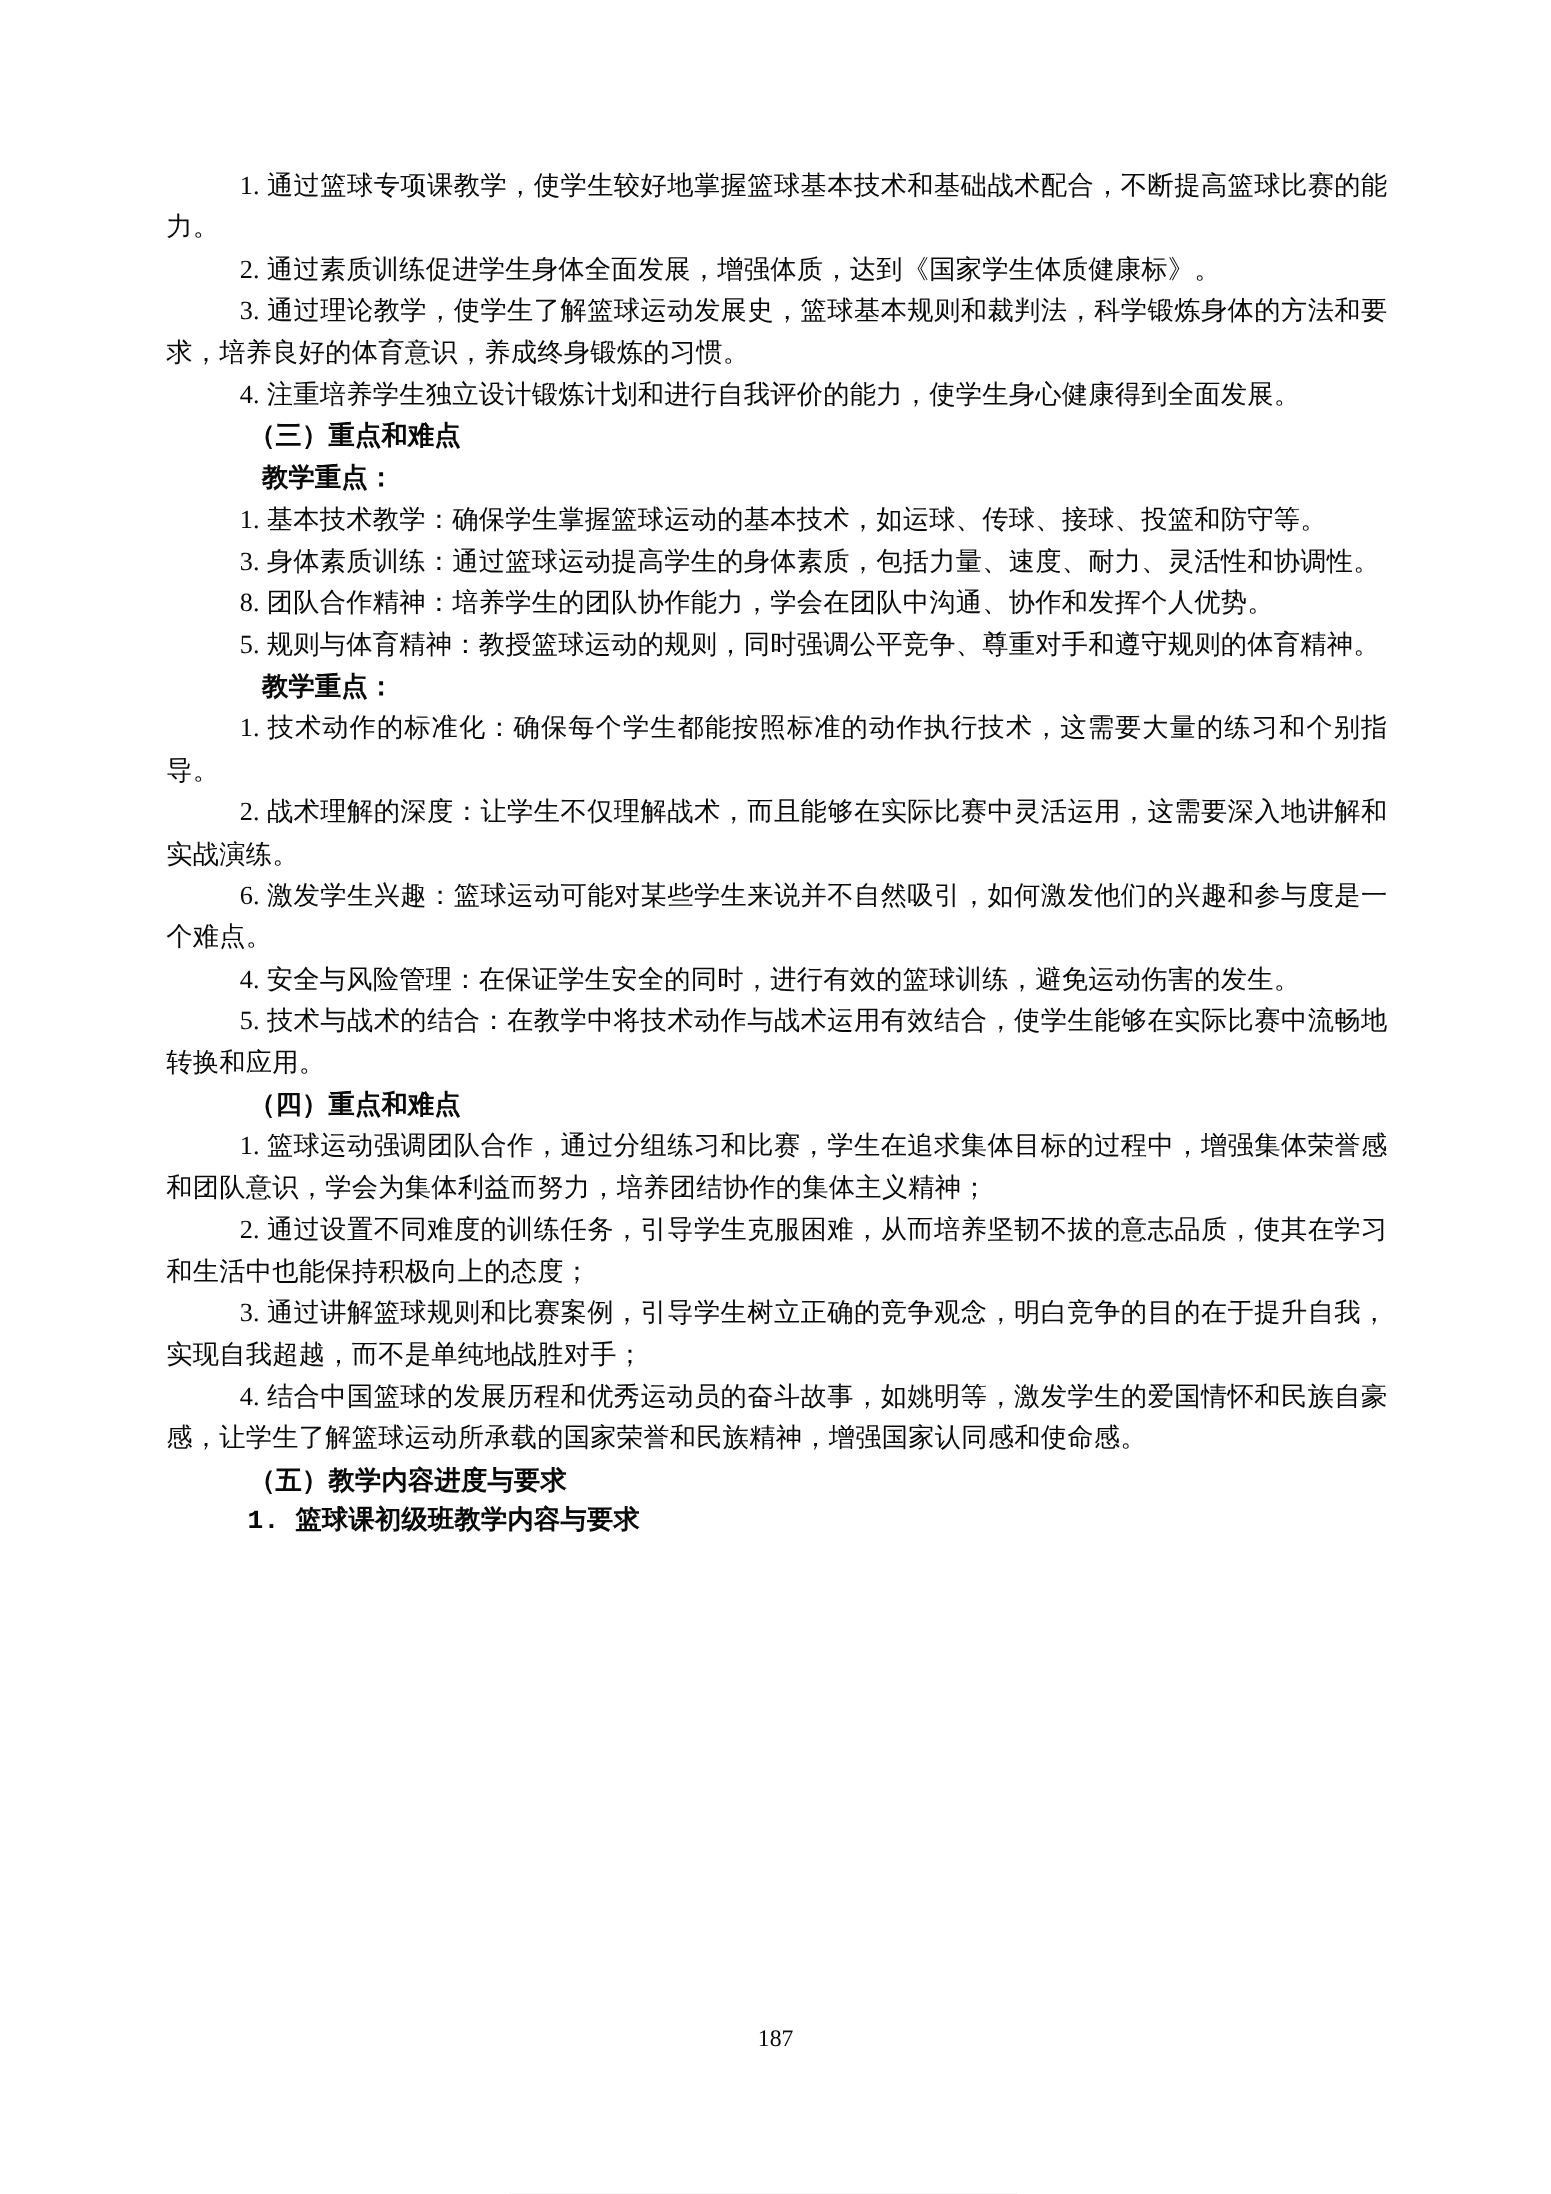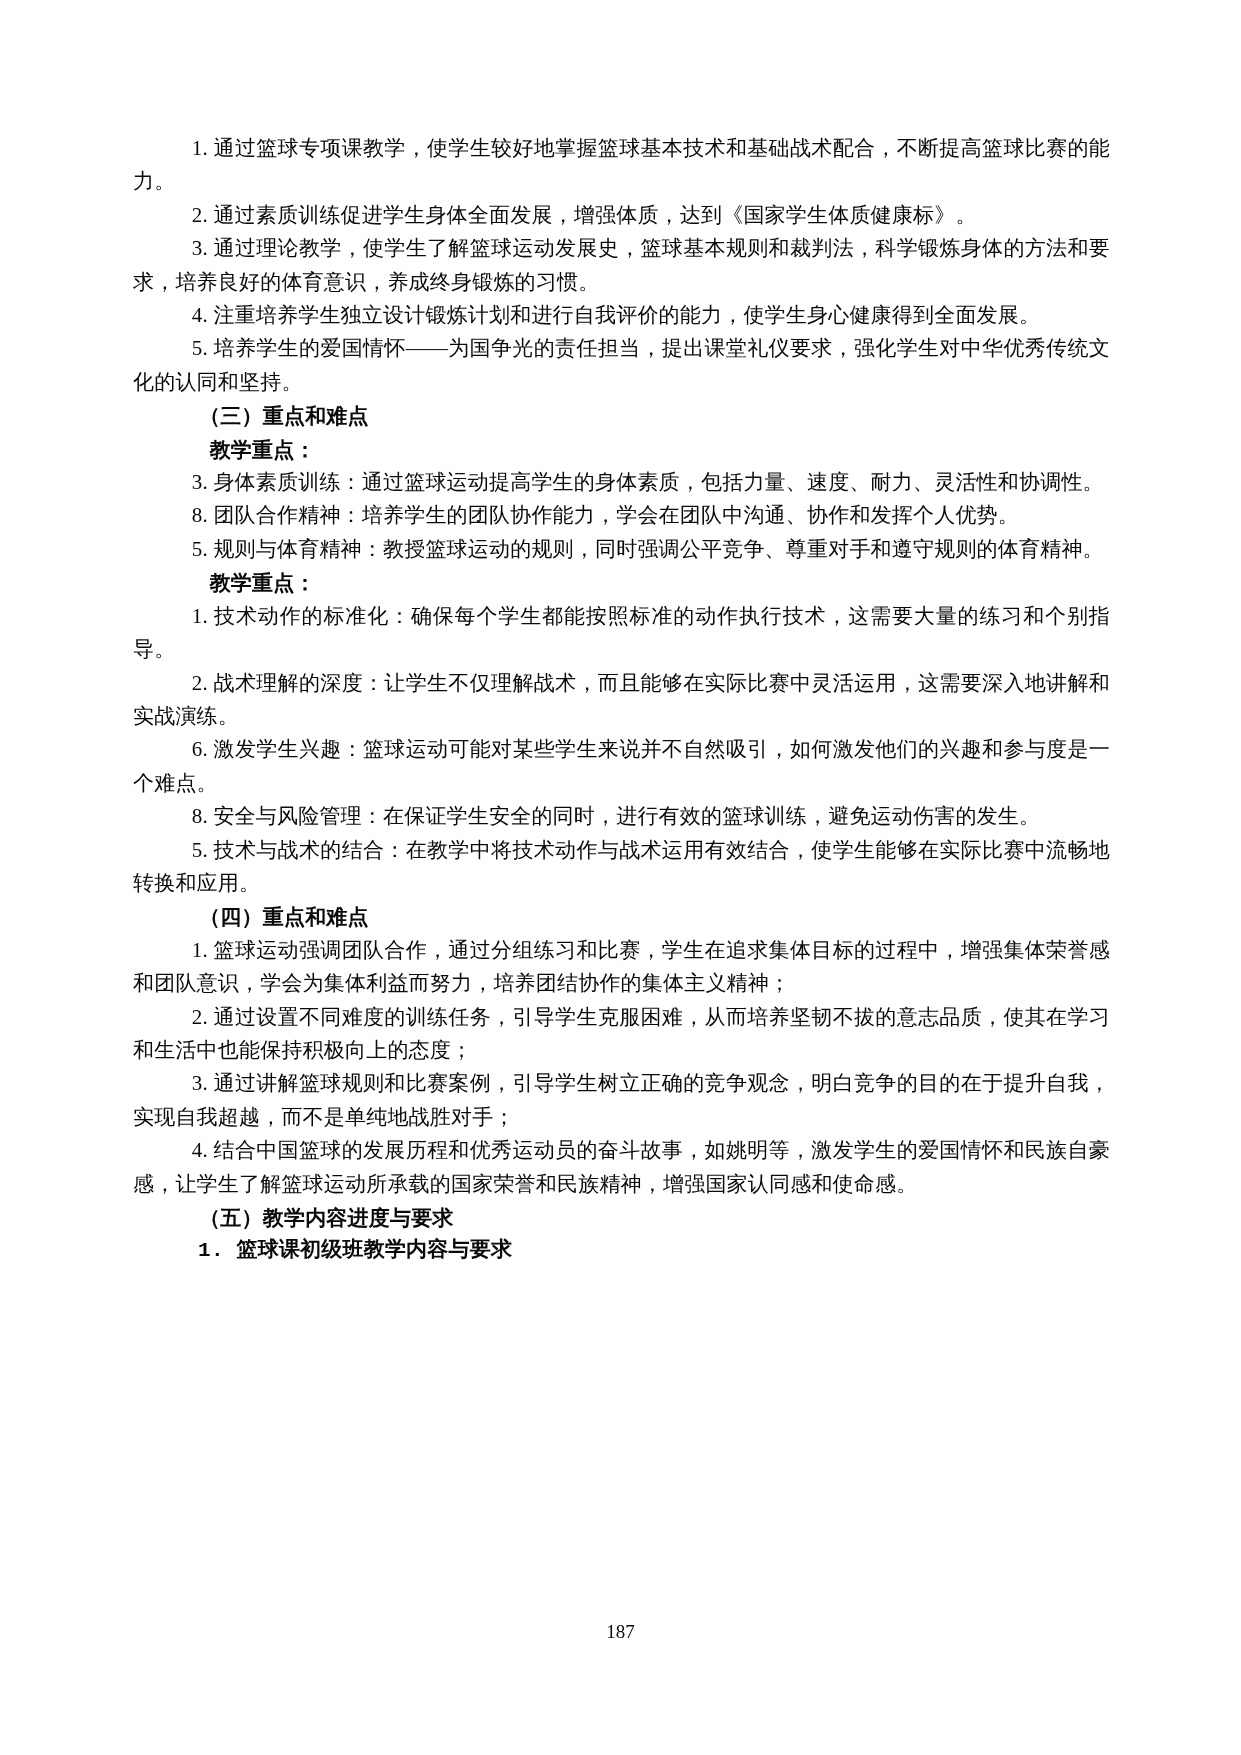--- a/index.html
+++ b/index.html
@@ -72,31 +72,31 @@
 </style>
 </head>
 <body>
 
 <main class="page">
   <section class="content" id="doc-body">
       <p class="p-body">1. 通过篮球专项课教学，使学生较好地掌握篮球基本技术和基础战术配合，不断提高篮球比赛的能力。</p>
       <p class="p-body">2. 通过素质训练促进学生身体全面发展，增强体质，达到《国家学生体质健康标》。</p>
       <p class="p-body">3. 通过理论教学，使学生了解篮球运动发展史，篮球基本规则和裁判法，科学锻炼身体的方法和要求，培养良好的体育意识，养成终身锻炼的习惯。</p>
       <p class="p-body">4. 注重培养学生独立设计锻炼计划和进行自我评价的能力，使学生身心健康得到全面发展。</p>
-      <p class="p-body">5. 培养学生的爱国情怀——为国争光的责任担当，提出课堂礼仪要求，强化学生对中华优秀传统文化的认同和坚持。</p>
       <p class="p-heading">（三）重点和难点</p>
       <p class="p-subheading">教学重点：</p>
+      <p class="p-body">1. 基本技术教学：确保学生掌握篮球运动的基本技术，如运球、传球、接球、投篮和防守等。</p>
       <p class="p-body">3. 身体素质训练：通过篮球运动提高学生的身体素质，包括力量、速度、耐力、灵活性和协调性。</p>
       <p class="p-body">8. 团队合作精神：培养学生的团队协作能力，学会在团队中沟通、协作和发挥个人优势。</p>
       <p class="p-body">5. 规则与体育精神：教授篮球运动的规则，同时强调公平竞争、尊重对手和遵守规则的体育精神。</p>
       <p class="p-subheading">教学重点：</p>
       <p class="p-body-spaced">1. 技术动作的标准化：确保每个学生都能按照标准的动作执行技术，这需要大量的练习和个别指导。</p>
       <p class="p-body-spaced">2. 战术理解的深度：让学生不仅理解战术，而且能够在实际比赛中灵活运用，这需要深入地讲解和实战演练。</p>
       <p class="p-body-spaced">6. 激发学生兴趣：篮球运动可能对某些学生来说并不自然吸引，如何激发他们的兴趣和参与度是一个难点。</p>
-      <p class="p-body-spaced">8. 安全与风险管理：在保证学生安全的同时，进行有效的篮球训练，避免运动伤害的发生。</p>
+      <p class="p-body-spaced">4. 安全与风险管理：在保证学生安全的同时，进行有效的篮球训练，避免运动伤害的发生。</p>
       <p class="p-body-spaced">5. 技术与战术的结合：在教学中将技术动作与战术运用有效结合，使学生能够在实际比赛中流畅地转换和应用。</p>
       <p class="p-heading">（四）重点和难点</p>
       <p class="p-body-spaced">1. 篮球运动强调团队合作，通过分组练习和比赛，学生在追求集体目标的过程中，增强集体荣誉感和团队意识，学会为集体利益而努力，培养团结协作的集体主义精神；</p>
       <p class="p-body-spaced">2. 通过设置不同难度的训练任务，引导学生克服困难，从而培养坚韧不拔的意志品质，使其在学习和生活中也能保持积极向上的态度；</p>
       <p class="p-body-spaced">3. 通过讲解篮球规则和比赛案例，引导学生树立正确的竞争观念，明白竞争的目的在于提升自我，实现自我超越，而不是单纯地战胜对手；</p>
       <p class="p-body-spaced">4. 结合中国篮球的发展历程和优秀运动员的奋斗故事，如姚明等，激发学生的爱国情怀和民族自豪感，让学生了解篮球运动所承载的国家荣誉和民族精神，增强国家认同感和使命感。</p>
       <p class="p-heading">（五）教学内容进度与要求</p>
       <p class="p-bold-item">1. 篮球课初级班教学内容与要求</p>
     </section>
   <footer class="footer">187</footer>

